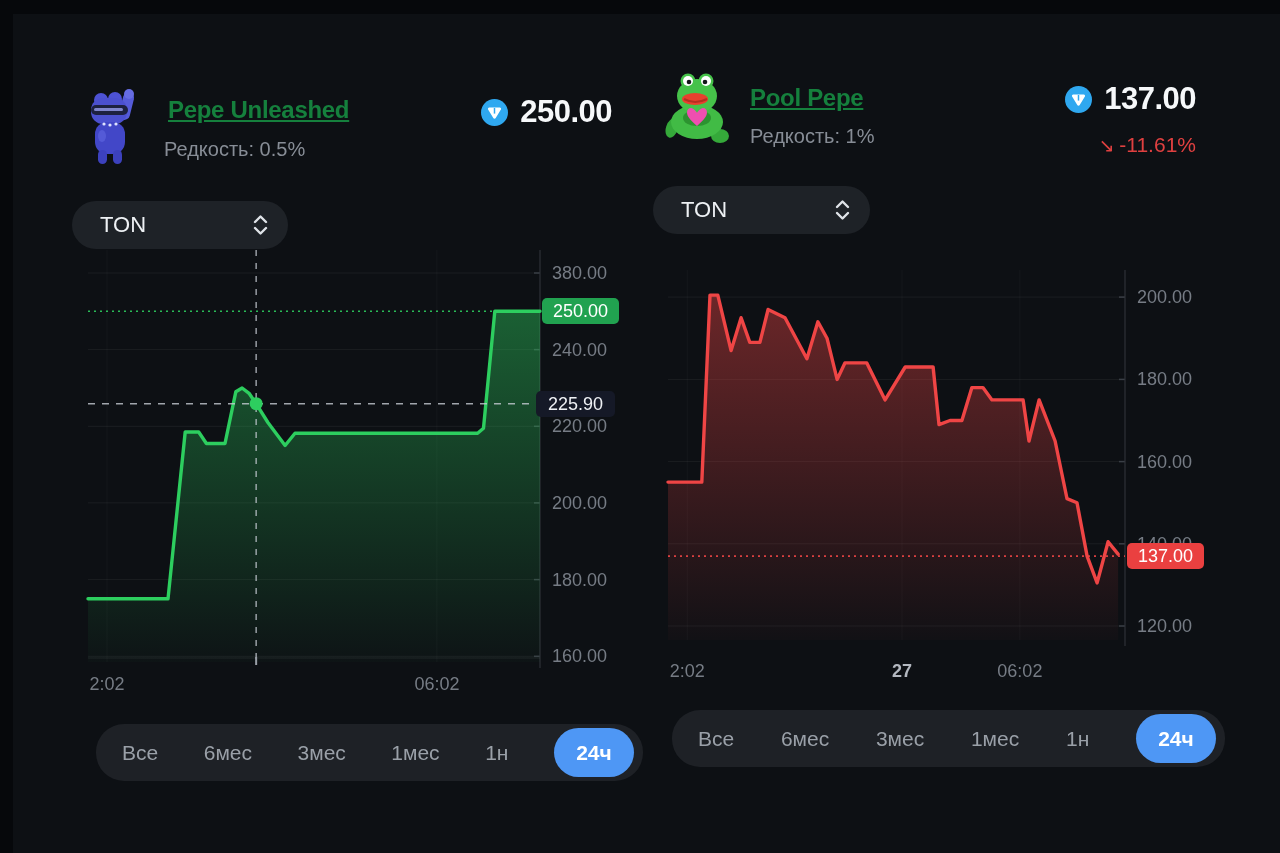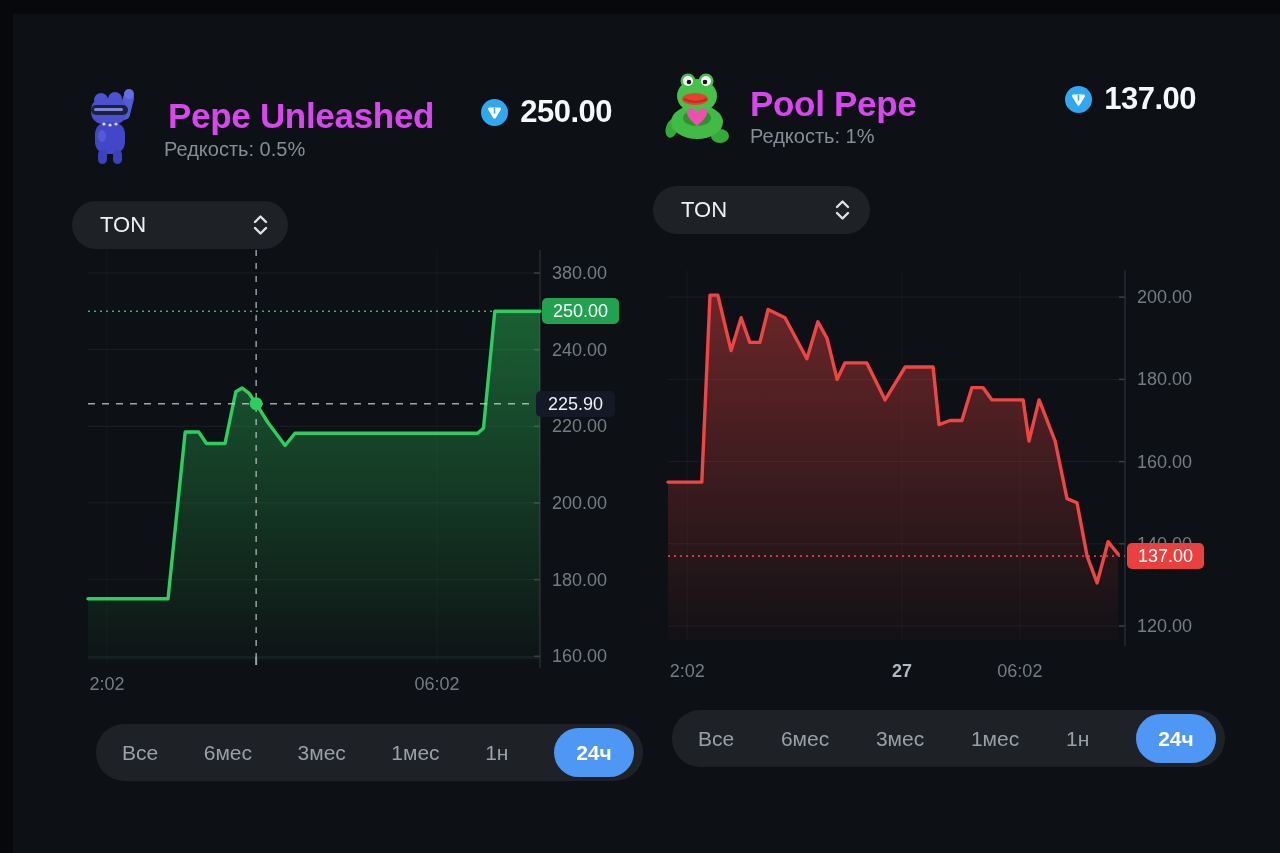--- a/index.html
+++ b/index.html
@@ -3,21 +3,21 @@
 <meta charset="utf-8">
 <style>
   html,body{margin:0;padding:0;background:#06080b;}
   .screen{position:relative;width:1280px;height:853px;background:#0d1014;overflow:hidden;
           font-family:"Liberation Sans",sans-serif;-webkit-font-smoothing:antialiased;}
   .edge-top{position:absolute;top:0;left:0;right:0;height:14px;background:#06080b;}
   .edge-left{position:absolute;top:0;left:0;bottom:0;width:13px;background:#06080b;}
   .panel{position:absolute;inset:0;pointer-events:none;}
   .panel *{pointer-events:auto;}
   .abs{position:absolute;}
-  .title{font-size:35px;font-weight:700;color:#d946ef;letter-spacing:-0.3px;}
+  .title{font-size:24px;font-weight:700;color:#15803d;letter-spacing:-0.3px;text-decoration:underline;}
   .rarity{font-size:20px;color:#878d96;}
   .price-row{display:flex;align-items:center;justify-content:flex-end;gap:12px;}
   .price{font-size:31px;font-weight:700;color:#f6f8fa;letter-spacing:-0.5px;}
   .change{font-size:21px;font-weight:500;text-align:right;}
   .change .arrow{font-family:"DejaVu Sans",sans-serif;font-size:19px;margin-right:5px;}
   .up{color:#2fae57;} .down{color:#df4040;}
   .dropdown{background:#1e2227;border:none;border-radius:24px;display:flex;align-items:center;
             justify-content:space-between;padding:0 20px 0 28px;font-size:22px;color:#eef1f4;
             font-family:"Liberation Sans",sans-serif;cursor:pointer;}
   .lp-dd{left:72px;top:201px;width:216px;height:48px;}
@@ -195,20 +195,23 @@
     <div class="abs price-row" style="left:981px;top:81px;width:215px;height:36px;">
       <span style="display:inline-flex;">
         <svg width="27" height="27" viewBox="0 0 27 27">
           <circle cx="13.5" cy="13.5" r="13.5" fill="#2fa8f0"></circle>
           <path d="M8.2 8.6 h10.6 a1.3 1.3 0 0 1 1.1 1.95 L14.7 18.9 a1.35 1.35 0 0 1 -2.4 0 L7.1 10.55 A1.3 1.3 0 0 1 8.2 8.6 Z" fill="#ffffff"></path>
           <line x1="13.5" y1="9" x2="13.5" y2="14.6" stroke="#2fa8f0" stroke-width="1.5"></line>
         </svg>
       </span>
       <span class="price">137.00</span>
     </div>
+    <div class="abs change down" style="left:981px;top:133px;width:215px;">
+      <span class="arrow">↘</span><span>-11.61%</span>
+    </div>
     <button class="abs dropdown rp-dd">
       <span>TON</span>
       <span style="display:inline-flex;">
         <svg width="15" height="22" viewBox="0 0 15 22">
           <path d="M2 8 L7.5 2.5 L13 8" stroke="#dfe3e8" stroke-width="2.4" fill="none" stroke-linecap="round" stroke-linejoin="round"></path>
           <path d="M2 14 L7.5 19.5 L13 14" stroke="#dfe3e8" stroke-width="2.4" fill="none" stroke-linecap="round" stroke-linejoin="round"></path>
         </svg>
       </span>
     </button>
     <div class="abs range-bar rp-bar">

